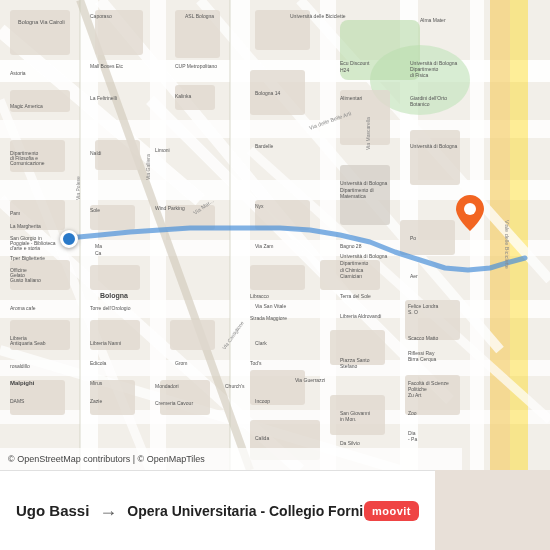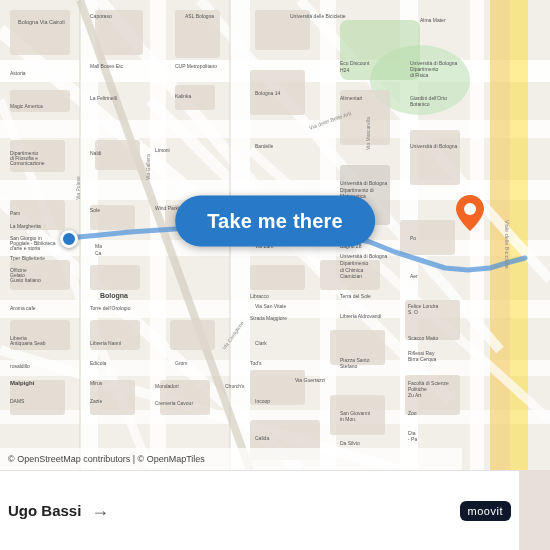--- a/index.html
+++ b/index.html
@@ -83,26 +83,26 @@
       position: absolute;
       top: 448px;
       left: 0;
     }
 
     
     #bottom-bar {
       position: absolute;
       bottom: 0;
       left: 0;
-      width: 519px;
+      width: 435px;
       height: 80px;
       background: white;
       display: flex;
       align-items: center;
-      padding: 0 8px;
+      padding: 0 16px;
       border-top: 1px solid #e0e0e0;
       justify-content: space-between;
     }
 
     .route-info {
       display: flex;
       align-items: center;
       flex: 1;
       gap: 0;
     }
@@ -131,26 +131,26 @@
     
     .moovit-logo {
       display: flex;
       flex-direction: column;
       align-items: center;
       gap: 2px;
       flex-shrink: 0;
     }
 
     .moovit-box {
-      background: #0f172a;
+      background: #ef4444;
       border-radius: 6px;
       padding: 4px 8px;
       color: white;
       font-size: 11px;
-      font-weight: 400;
+      font-weight: 700;
       letter-spacing: 0.5px;
     }
   </style>
 </head>
 <body>
 
 <div id="map-container">
   <svg id="map-svg" viewBox="0 0 550 470" xmlns="http://www.w3.org/2000/svg">
 
     <rect width="550" height="470" fill="#f2efe9"></rect>
@@ -339,30 +339,30 @@
   
   <div class="origin-marker"></div>
 
   
   <svg class="dest-marker" viewBox="0 0 28 36" xmlns="http://www.w3.org/2000/svg">
     <path d="M14 0C6.268 0 0 6.268 0 14c0 9.333 14 22 14 22S28 23.333 28 14C28 6.268 21.732 0 14 0z" fill="#f26522"></path>
     <circle cx="14" cy="14" r="6" fill="white"></circle>
   </svg>
 
   
-  <button id="take-me-there-btn">Take me there</button>
 </div>
 
 <div id="attribution">
   <span>© OpenStreetMap contributors | © OpenMapTiles</span>
 </div>
 
 <div id="bottom-bar">
   <div class="route-info">
     <span class="station-label">Ugo Bassi</span>
     <span class="arrow-icon">→</span>
+    <span class="destination-label">Opera Universitaria - Collegio Forni</span>
   </div>
   <div class="moovit-logo">
     <div class="moovit-box">
       <span>moovit</span>
     </div>
   </div>
 </div>
 
 </body></html>

